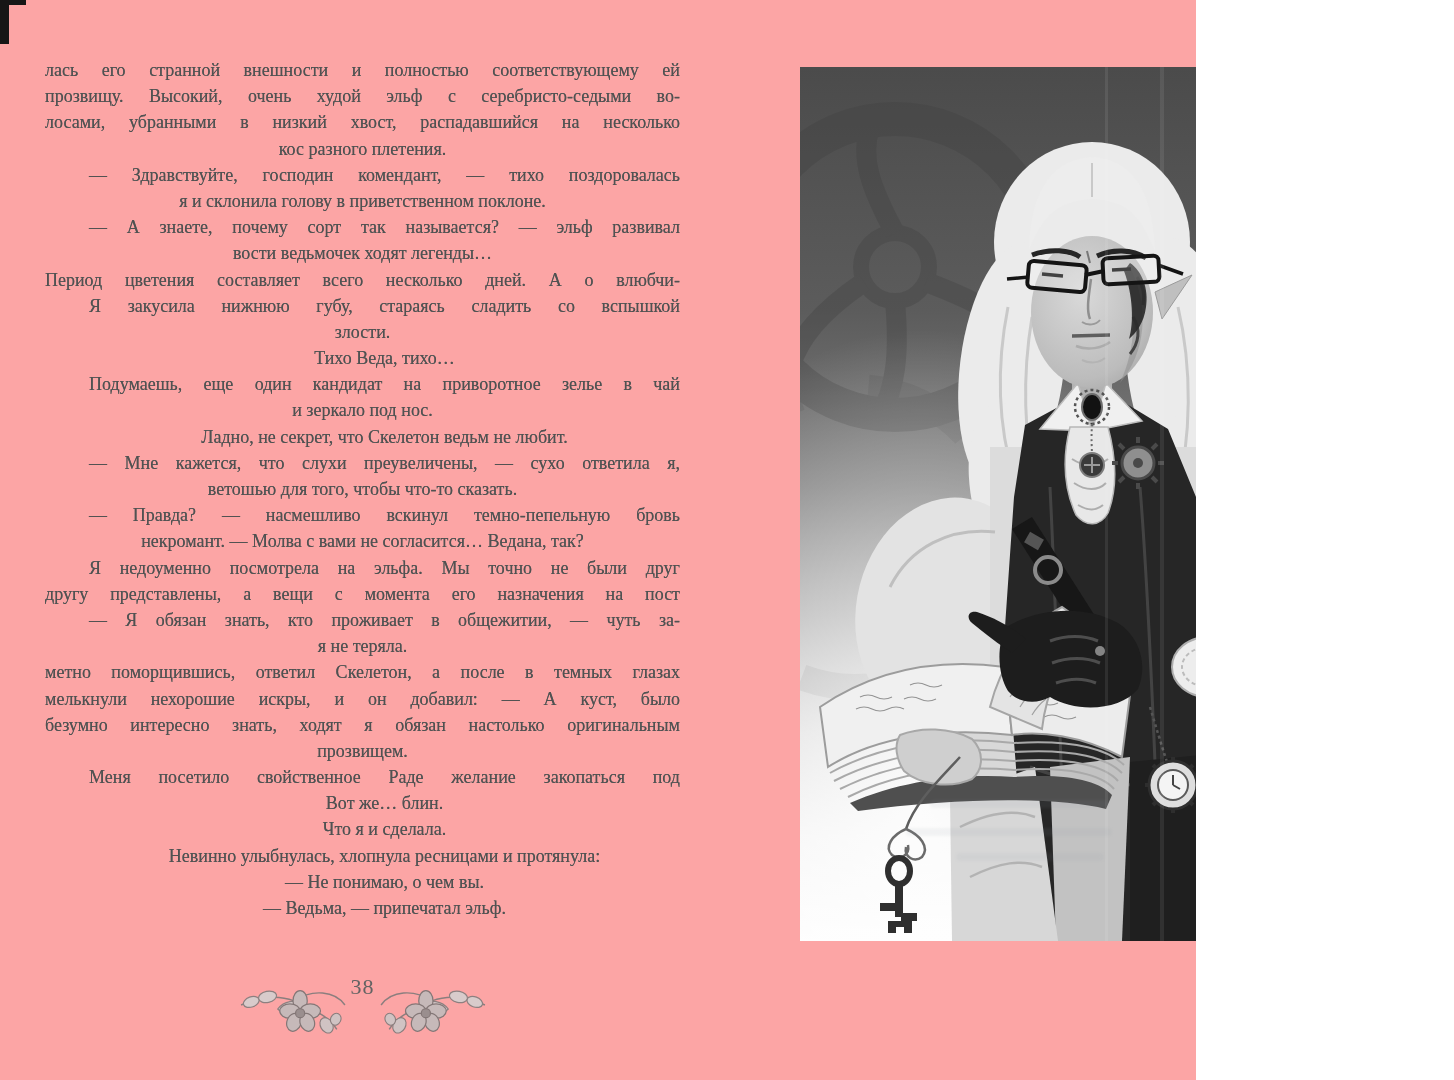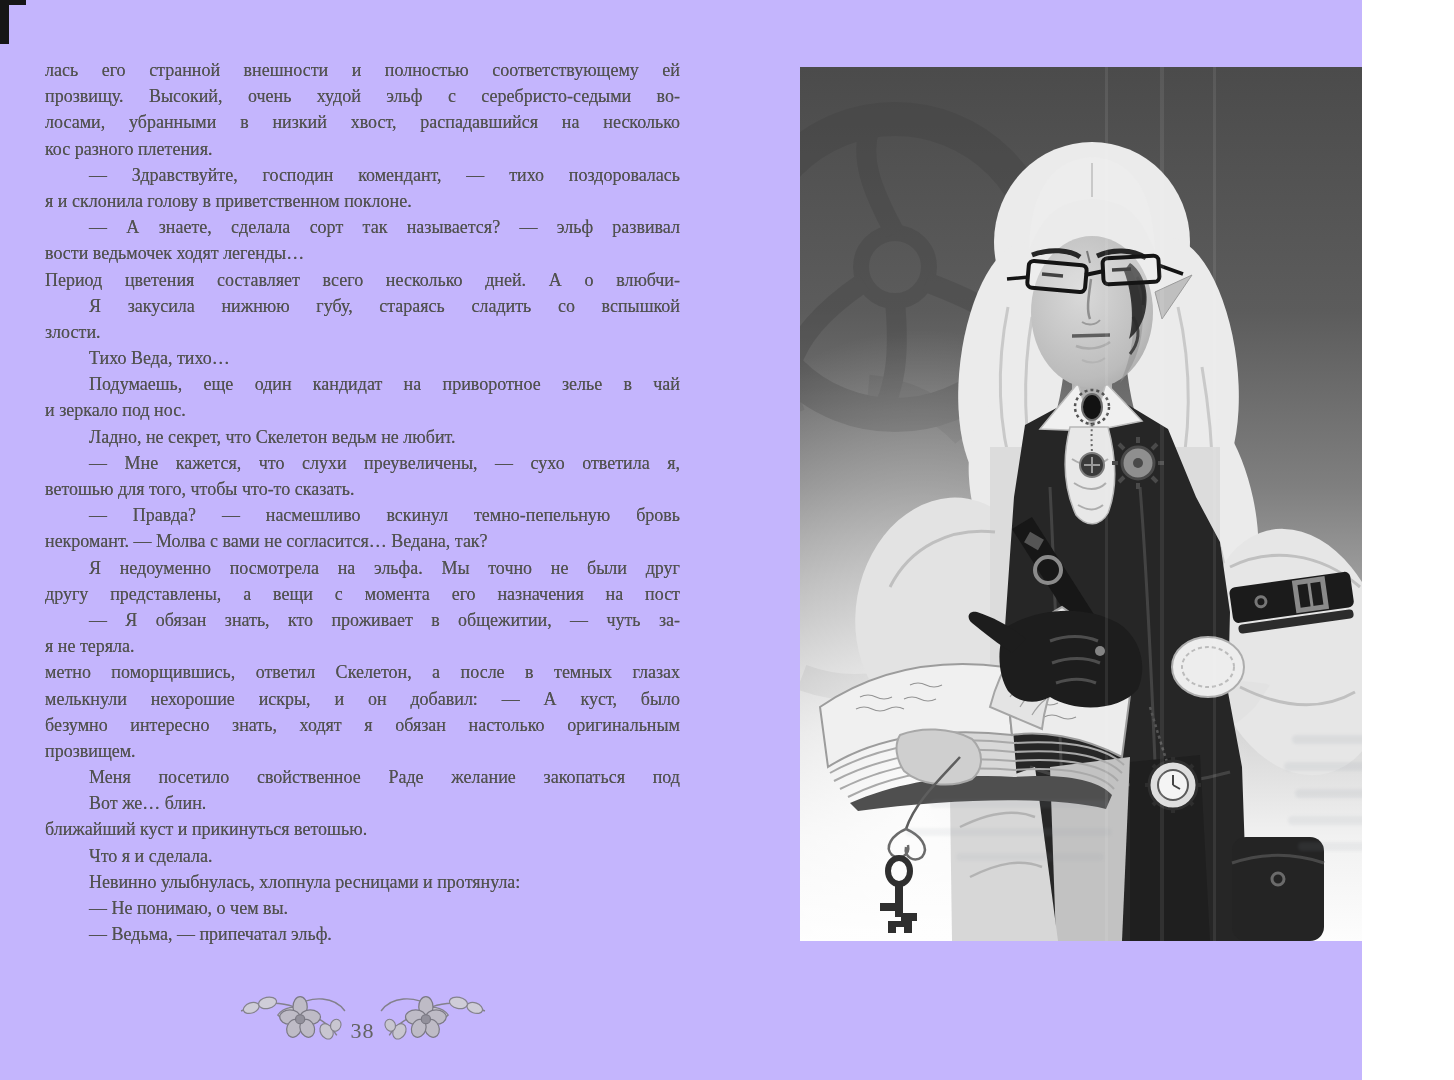--- a/index.html
+++ b/index.html
@@ -1,32 +1,32 @@
 <!DOCTYPE html>
 <html><head>
 <meta charset="utf-8">
 <style>
   html,body{margin:0;padding:0;background:#ffffff;}
-  .canvas{position:relative;width:1362px;height:1080px;background:#c4b5fd;overflow:hidden;
+  .canvas{position:relative;width:1196px;height:1080px;background:#fca5a5;overflow:hidden;
           font-family:"Liberation Serif",serif;}
   
   .corner-mark{position:absolute;left:0;top:0;width:9px;height:44px;background:#161616;}
   .corner-mark::after{content:"";position:absolute;left:0;top:0;width:26px;height:5px;background:#161616;}
 
   
   .page-text{position:absolute;left:45px;top:57px;width:635px;
              font-size:18px;line-height:26.2px;color:#515151;
              text-shadow:0 0 .4px #6a6a6a;}
-  .ln{height:26.2px;overflow:hidden;text-align:left;}
+  .ln{height:26.2px;overflow:hidden;text-align:center;}
   .ln.j{text-align:justify;text-align-last:justify;}
   .ln.ind{text-indent:44px;}
 
   
   .footer{position:absolute;left:45px;top:974px;width:635px;height:70px;
-          display:flex;align-items:flex-end;justify-content:center;gap:0;}
+          display:flex;align-items:flex-start;justify-content:center;gap:0;}
   .orn{width:112px;height:64px;opacity:.85;}
   .orn.mirror{transform:scaleX(-1);}
   .pageno{font-size:22px;color:#636363;letter-spacing:1px;padding:0 2px;}
 
   
   .illus{position:absolute;left:800px;top:67px;width:607px;height:874px;}
   .illus svg{display:block;width:100%;height:100%;}
 
   
   .bleed{position:absolute;border-radius:5px;background:#8d96a2;filter:blur(1.4px);pointer-events:none;}
@@ -46,21 +46,21 @@
 
   <div class="corner-mark"></div>
 
   <div class="page-text">
     <div class="ln j">лась его странной внешности и полностью соответствующему ей</div>
     <div class="ln j">прозвищу. Высокий, очень худой эльф с серебристо-седыми во-</div>
     <div class="ln j">лосами, убранными в низкий хвост, распадавшийся на несколько</div>
     <div class="ln">кос разного плетения.</div>
     <div class="ln j ind">— Здравствуйте, господин комендант, — тихо поздоровалась</div>
     <div class="ln">я и склонила голову в приветственном поклоне.</div>
-    <div class="ln j ind">— А знаете, сделала сорт так называется? — эльф развивал</div>
+    <div class="ln j ind">— А знаете, почему сорт так называется? — эльф развивал</div>
     <div class="ln">вости ведьмочек ходят легенды…</div>
     <div class="ln j">Период цветения составляет всего несколько дней. А о влюбчи-</div>
     <div class="ln j ind">Я закусила нижнюю губу, стараясь сладить со вспышкой</div>
     <div class="ln">злости.</div>
     <div class="ln ind">Тихо Веда, тихо…</div>
     <div class="ln j ind">Подумаешь, еще один кандидат на приворотное зелье в чай</div>
     <div class="ln">и зеркало под нос.</div>
     <div class="ln ind">Ладно, не секрет, что Скелетон ведьм не любит.</div>
     <div class="ln j ind">— Мне кажется, что слухи преувеличены, — сухо ответила я,</div>
     <div class="ln">ветошью для того, чтобы что-то сказать.</div>
@@ -69,21 +69,20 @@
     <div class="ln j ind">Я недоуменно посмотрела на эльфа. Мы точно не были друг</div>
     <div class="ln j">другу представлены, а вещи с момента его назначения на пост</div>
     <div class="ln j ind">— Я обязан знать, кто проживает в общежитии, — чуть за-</div>
     <div class="ln">я не теряла.</div>
     <div class="ln j">метно поморщившись, ответил Скелетон, а после в темных глазах</div>
     <div class="ln j">мелькнули нехорошие искры, и он добавил: — А куст, было</div>
     <div class="ln j">безумно интересно знать, ходят я обязан настолько оригинальным</div>
     <div class="ln">прозвищем.</div>
     <div class="ln j ind">Меня посетило свойственное Раде желание закопаться под</div>
     <div class="ln ind">Вот же… блин.</div>
-    <div class="ln">ближайший куст и прикинуться ветошью.</div>
     <div class="ln ind">Что я и сделала.</div>
     <div class="ln ind">Невинно улыбнулась, хлопнула ресницами и протянула:</div>
     <div class="ln ind">— Не понимаю, о чем вы.</div>
     <div class="ln ind">— Ведьма, — припечатал эльф.</div>
   </div>
 
   <div class="footer">
     <svg class="orn" viewBox="0 0 110 62" aria-hidden="true">
       <g stroke="#787878" fill="none" stroke-width="1.4">
         <path d="M4,30 C22,22 40,20 56,26"></path>

